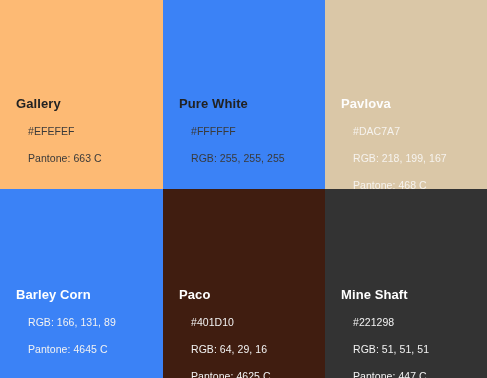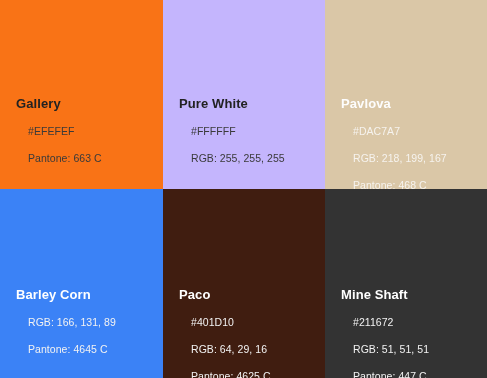--- a/index.html
+++ b/index.html
@@ -70,29 +70,29 @@
 
   
   .text-light-soft .swatch-name { color: #fdfdfd; }
   .text-light-soft .swatch-detail { color: #f6f3ee; }
 </style>
 </head>
 <body>
 
 <div class="palette-grid">
 
-  <div class="swatch row-top text-dark" style="background-color: #f97316;">
+  <div class="swatch row-top text-dark" style="background-color: #fdba74;">
     <div class="swatch-info">
       <div class="swatch-name">Gallery</div>
       <div class="swatch-detail">#EFEFEF</div>
       <div class="swatch-detail">Pantone: 663 C</div>
     </div>
   </div>
 
-  <div class="swatch row-top text-dark" style="background-color: #c4b5fd;">
+  <div class="swatch row-top text-dark" style="background-color: #3b82f6;">
     <div class="swatch-info">
       <div class="swatch-name">Pure White</div>
       <div class="swatch-detail">#FFFFFF</div>
       <div class="swatch-detail">RGB: 255, 255, 255</div>
 
     </div>
   </div>
 
   <div class="swatch row-top text-light-soft" style="background-color: rgb(218, 199, 167);">
     <div class="swatch-info">
@@ -116,19 +116,19 @@
       <div class="swatch-name">Paco</div>
       <div class="swatch-detail">#401D10</div>
       <div class="swatch-detail">RGB: 64, 29, 16</div>
       <div class="swatch-detail">Pantone: 4625 C</div>
     </div>
   </div>
 
   <div class="swatch row-bottom text-light" style="background-color: rgb(51, 51, 51);">
     <div class="swatch-info">
       <div class="swatch-name">Mine Shaft</div>
-      <div class="swatch-detail">#211672</div>
+      <div class="swatch-detail">#221298</div>
       <div class="swatch-detail">RGB: 51, 51, 51</div>
       <div class="swatch-detail">Pantone: 447 C</div>
     </div>
   </div>
 
 </div>
 
 </body></html>

